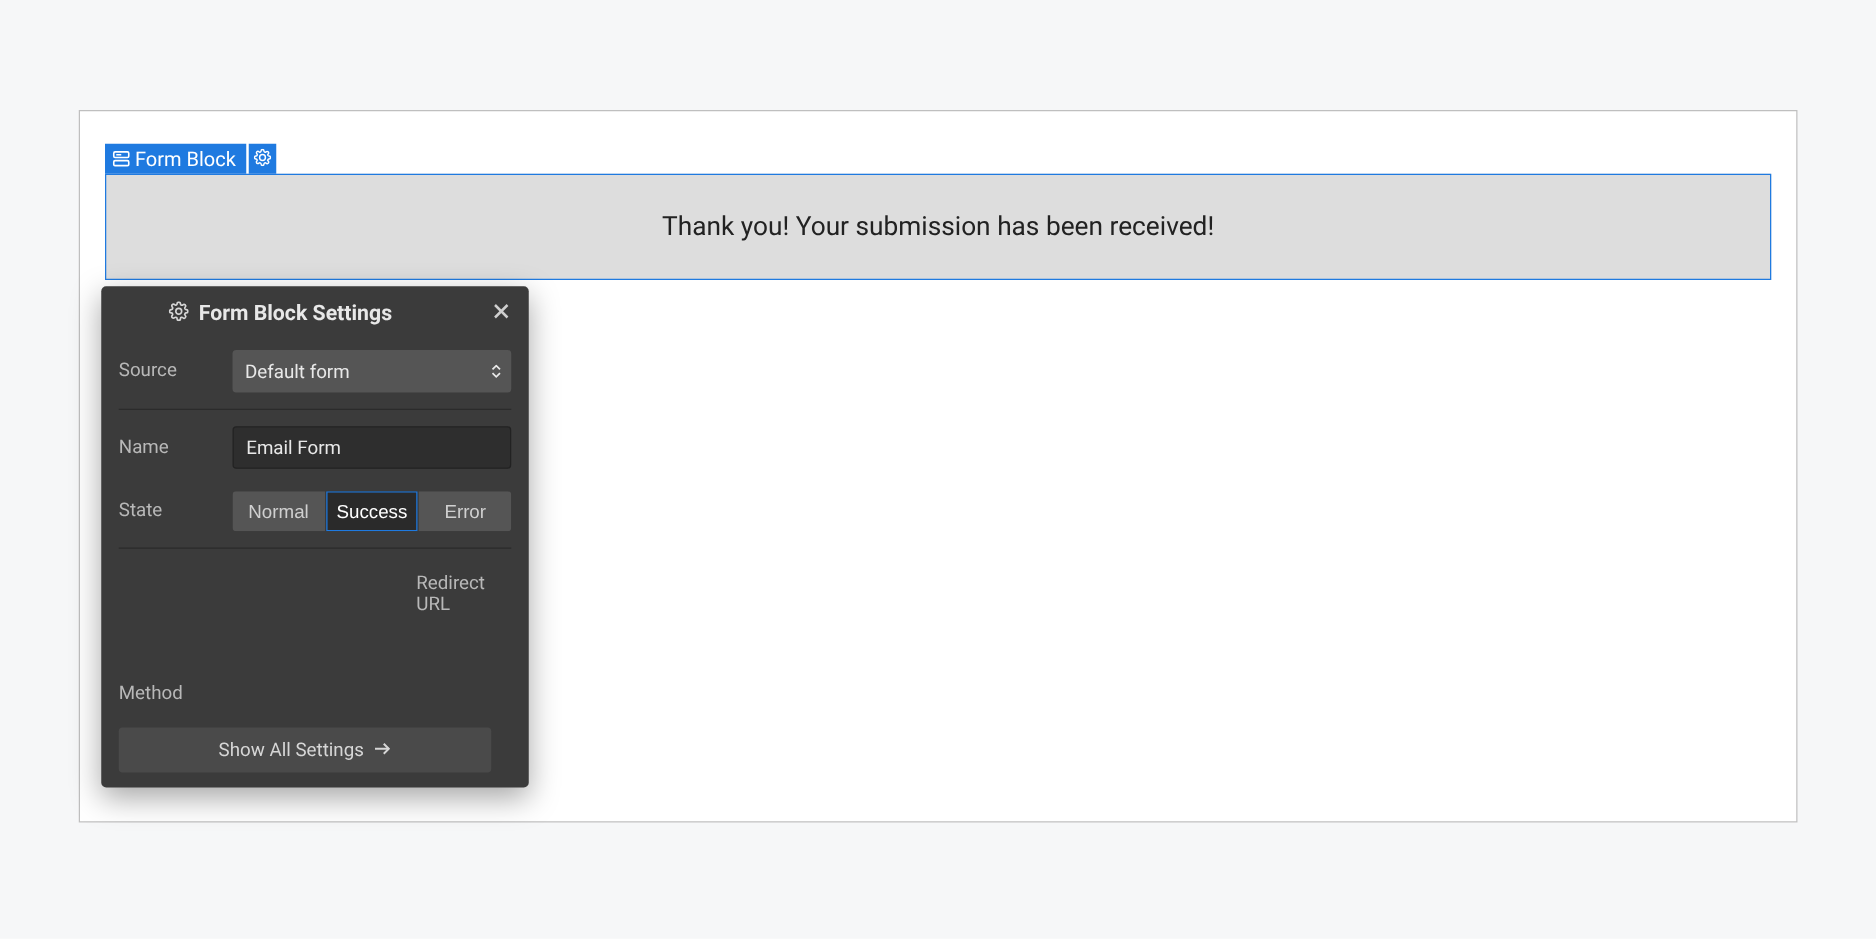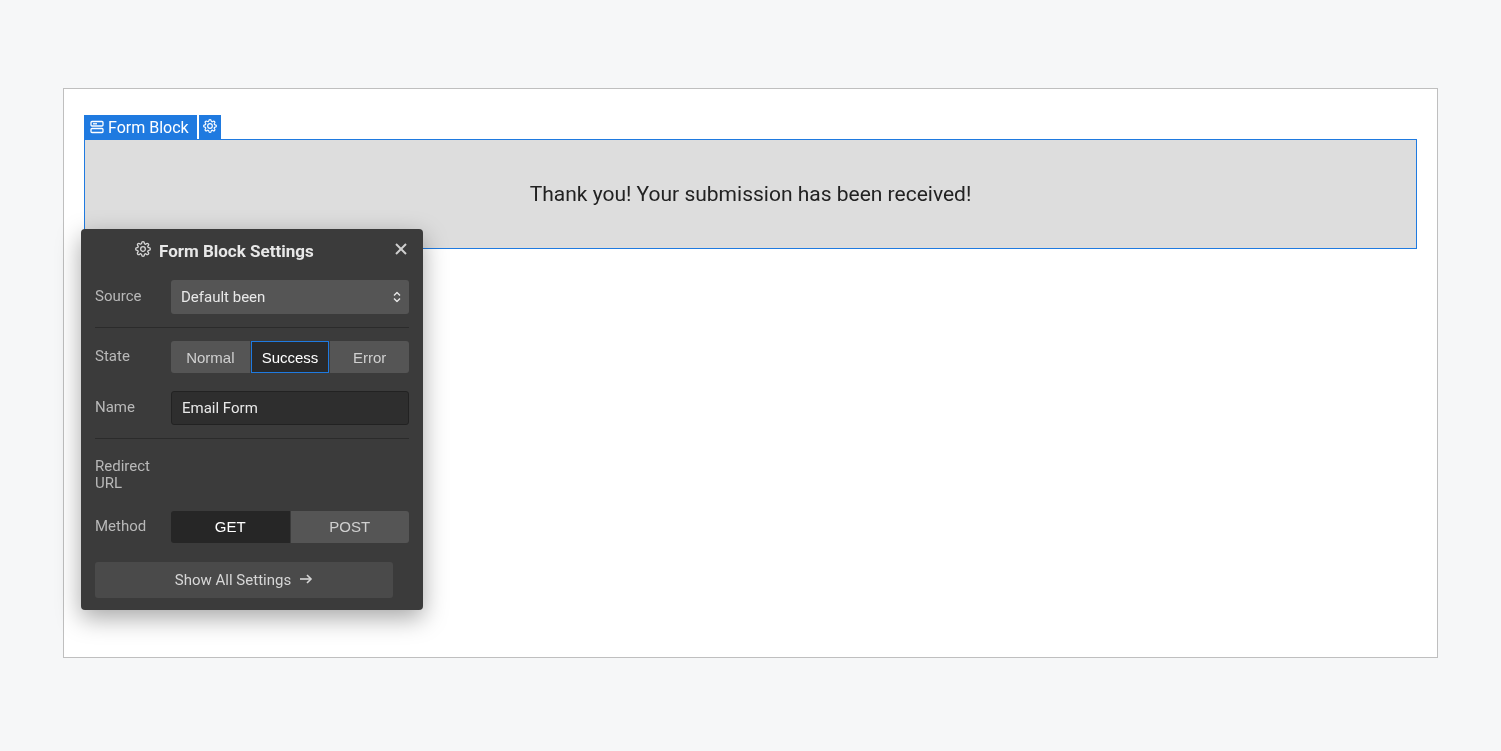--- a/index.html
+++ b/index.html
@@ -46,21 +46,21 @@
       background: #1f7ae0;
       color: #fff;
       width: 22px;
       margin-left: 2px;
     }
     .success-box {
       position: absolute;
       left: 20px;
       top: 50px;
       right: 20px;
-      height: 110px;
+      height: 85px;
       background: #dddddd;
       border: 1px solid #1f7ae0;
       display: flex;
       align-items: center;
       justify-content: center;
       font-size: 21px;
       color: #222;
       z-index: 2;
     }
     .settings-panel {
@@ -92,20 +92,21 @@
     }
     .panel-close {
       color: #cfcfcf;
       cursor: pointer;
       display: flex;
     }
     .panel-row {
       display: flex;
       align-items: center;
       padding: 9px 14px;
+      gap: 15px;
     }
     .panel-label {
       width: 76px;
       flex: 0 0 76px;
       color: #b8b8b8;
       font-size: 15px;
       line-height: 1.15;
     }
     .panel-control { flex: 1; }
     .divider {
@@ -237,68 +238,62 @@
             <line x1="13" y1="3" x2="3" y2="13" stroke="#cfcfcf" stroke-width="2"></line>
           </svg>
         </span>
       </div>
     </div>
 
     <div class="panel-row">
       <div class="panel-label">Source</div>
       <div class="panel-control">
         <div class="select-wrap">
-          <span>Default been</span>
+          <span>Default form</span>
           <span class="select-caret">
             <svg width="8" height="5" viewBox="0 0 8 5">
                 <path d="M1 4 L4 1 L7 4" stroke="#e8e8e8" stroke-width="1.4" fill="none"></path>
               </svg>
             <svg width="8" height="5" viewBox="0 0 8 5">
                 <path d="M1 1 L4 4 L7 1" stroke="#e8e8e8" stroke-width="1.4" fill="none"></path>
               </svg>
           </span>
         </div>
       </div>
     </div>
 
     <div class="divider"></div>
 
     <div class="panel-row">
+      <div class="panel-label">Name</div>
+      <div class="panel-control">
+        <input class="text-input" type="text" value="Email Form" style="">
+      </div>
+    </div>
+
+    <div class="panel-row">
       <div class="panel-label">State</div>
       <div class="panel-control">
         <div class="seg">
           <button class="seg-btn">Normal</button>
           <button class="seg-btn active-blue">Success</button>
           <button class="seg-btn">Error</button>
         </div>
       </div>
     </div>
 
-    <div class="panel-row">
-      <div class="panel-label">Name</div>
-      <div class="panel-control">
-        <input class="text-input" type="text" value="Email Form" style="">
-      </div>
-    </div>
-
     <div class="divider"></div>
 
-    <div class="panel-row" style="align-items:center;">
+    <div class="panel-row" style="align-items:flex-end;flex-direction:column;">
       <div class="panel-label" style="padding-top:6px;">Redirect URL</div>
     </div>
 
 
     <div class="panel-row">
       <div class="panel-label">Method</div>
-      <div class="panel-control">
-        <div class="seg">
-          <button class="seg-btn active-dark">GET</button>
-          <button class="seg-btn">POST</button>
-        </div>
-      </div>
     </div>
 
     <div class="show-all">
       <span>Show All Settings</span>
       <span>
         <svg width="14" height="12" viewBox="0 0 14 12" fill="none">
           <line x1="1" y1="6" x2="12" y2="6" stroke="#d6d6d6" stroke-width="1.6"></line>
           <path d="M8 2 L12 6 L8 10" stroke="#d6d6d6" stroke-width="1.6" fill="none"></path>
         </svg>
       </span>

